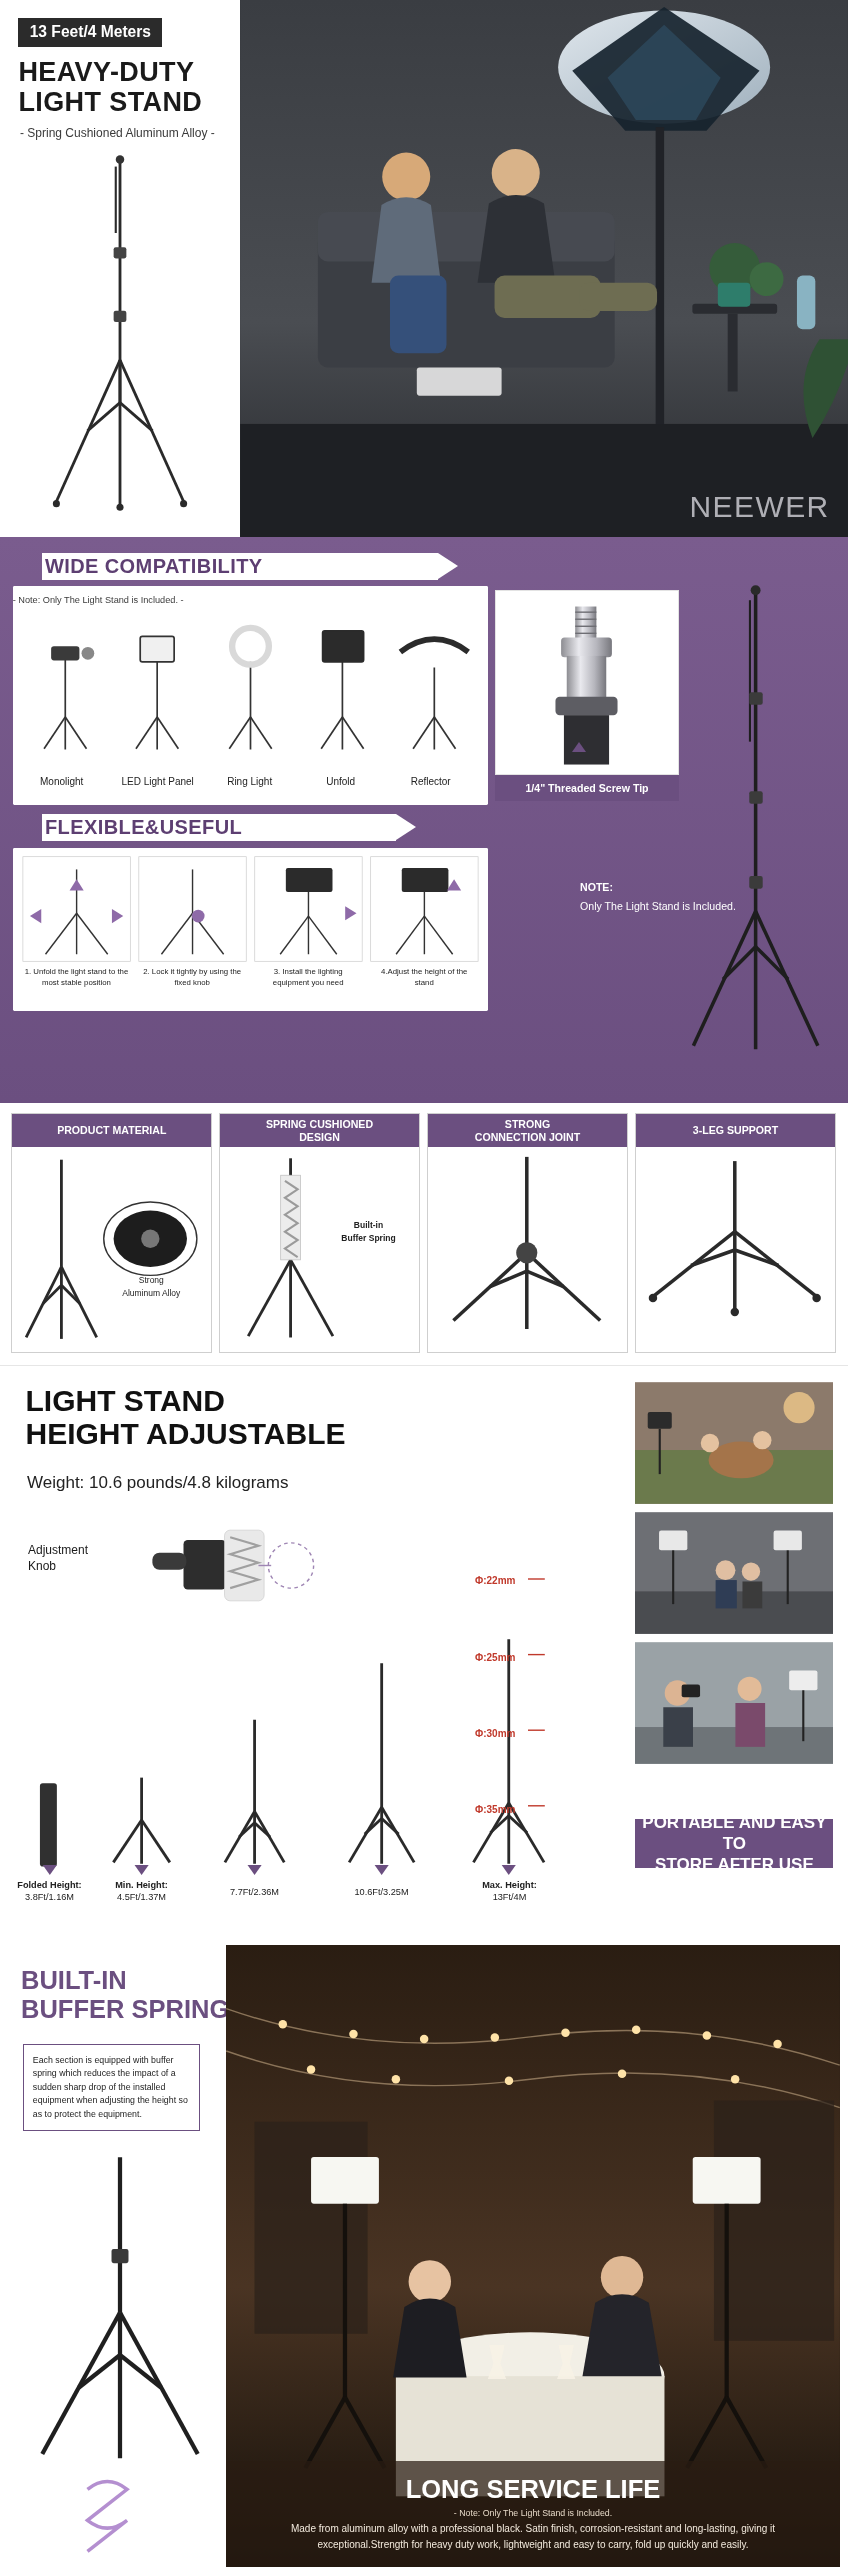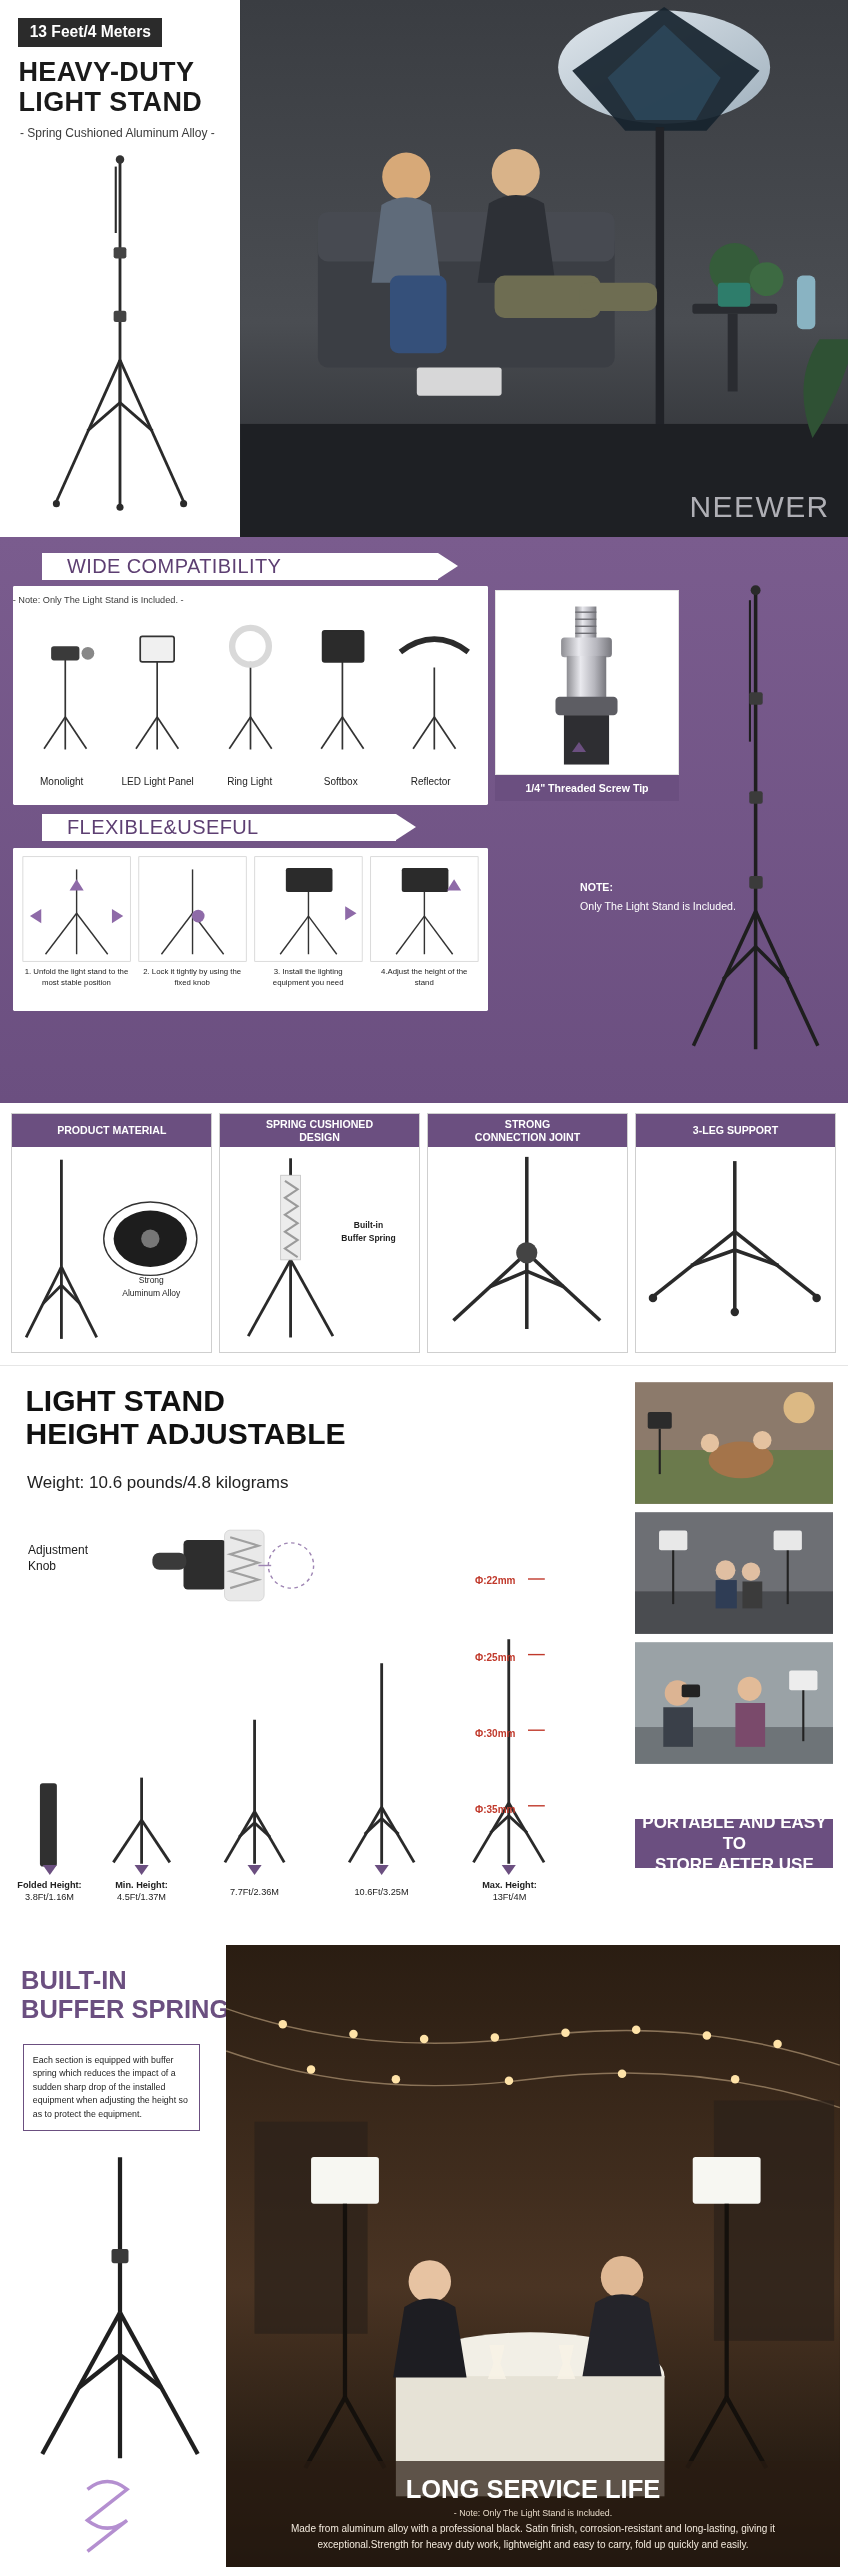--- a/index.html
+++ b/index.html
@@ -67,23 +67,23 @@
   }
   .white-card {
     position: absolute;
     background: #ffffff;
     border-radius: 1.4px;
   }
   .ribbon {
     position: absolute;
     background: #ffffff;
     color: #5d3f72;
-    font-weight: normal;
+    font-weight: bold;
     display: flex; align-items: center;
-    padding-left: 25px;
+    padding-left: 3px;
     font-size: 20px;
     letter-spacing: 0.4px;
   }
   .ribbon:after {
     content: "";
     position: absolute; right: -20px; top: 0;
     border-left: 20px solid #ffffff;
     border-top: 13.4px solid transparent;
     border-bottom: 13.4px solid transparent;
   }
@@ -296,21 +296,21 @@
             <line x1="586" y1="140" x2="556" y2="185"></line>
           <line x1="586" y1="140" x2="616" y2="185"></line>
             <line x1="586" y1="140" x2="586" y2="186"></line>
           <path d="M538 48 q48 -36 96 0" stroke="#2b2b2b" stroke-width="8" fill="none"></path>
         </g>
       </svg>
 
       <div class="cap" style="position:absolute; left:10px; top:190px; width:78px;">Monolight</div>
       <div class="cap" style="position:absolute; left:99px; top:190px; width:92px;">LED Light Panel</div>
       <div class="cap" style="position:absolute; left:198px; top:190px; width:78px;">Ring Light</div>
-      <div class="cap" style="position:absolute; left:289px; top:190px; width:78px;">Softbox</div>
+      <div class="cap" style="position:absolute; left:289px; top:190px; width:78px;">Unfold</div>
       <div class="cap" style="position:absolute; left:379px; top:190px; width:78px;">Reflector</div>
     </div>
 
     <div class="screwbox" style="left:495px; top:53px; width:184px; height:185px;">
       <svg width="181" height="182" viewBox="0 0 256 258">
         <defs>
           <linearGradient id="metal" x1="0" y1="0" x2="1" y2="0">
             <stop offset="0%" stop-color="#8d8d92"></stop>
               <stop offset="35%" stop-color="#e9e9ee"></stop>
             <stop offset="70%" stop-color="#b6b6bd"></stop>

